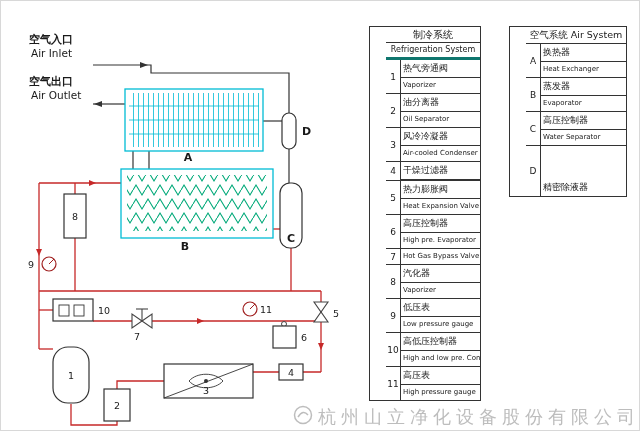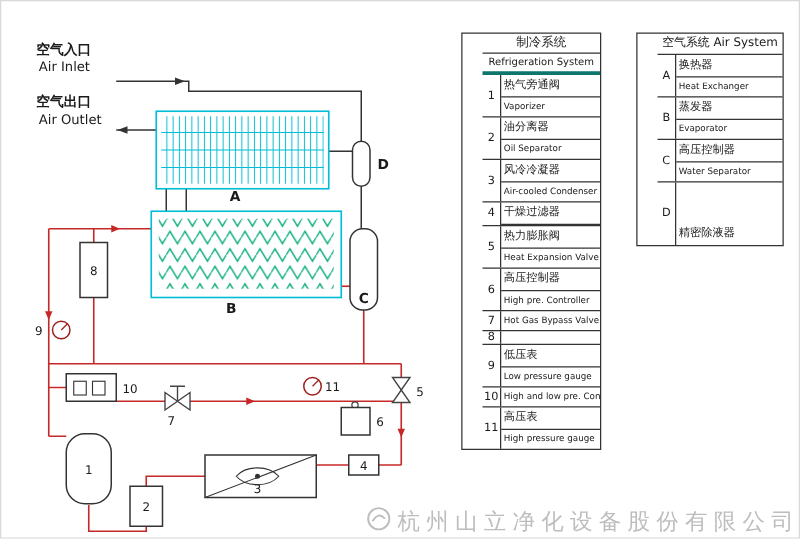--- a/index.html
+++ b/index.html
@@ -224,42 +224,47 @@
       <div class="rt-num">5</div>
       <div class="rt-cells">
           <div class="rt-cn">热力膨胀阀</div>
           <div class="rt-en">Heat Expansion Valve</div>
         </div>
     </div>
     <div class="rt-row">
       <div class="rt-num">6</div>
       <div class="rt-cells">
           <div class="rt-cn">高压控制器</div>
-          <div class="rt-en">High pre. Controller</div>
+          <div class="rt-en">High pre. Evaporator</div>
         </div>
     </div>
     <div class="rt-row">
       <div class="rt-num">7</div>
       <div class="rt-cells">
           <div class="rt-en">Hot Gas Bypass Valve</div>
         </div>
     </div>
     <div class="rt-row">
       <div class="rt-num">8</div>
+      <div class="rt-cells">
+          <div class="rt-cn">汽化器</div>
+          <div class="rt-en">Vaporizer</div>
+        </div>
     </div>
     <div class="rt-row">
       <div class="rt-num">9</div>
       <div class="rt-cells">
           <div class="rt-cn">低压表</div>
           <div class="rt-en">Low pressure gauge</div>
         </div>
     </div>
     <div class="rt-row">
       <div class="rt-num">10</div>
       <div class="rt-cells">
+          <div class="rt-cn">高低压控制器</div>
           <div class="rt-en">High and low pre. Controller</div>
         </div>
     </div>
     <div class="rt-row">
       <div class="rt-num">11</div>
       <div class="rt-cells">
           <div class="rt-cn">高压表</div>
           <div class="rt-en">High pressure gauge</div>
         </div>
     </div>

